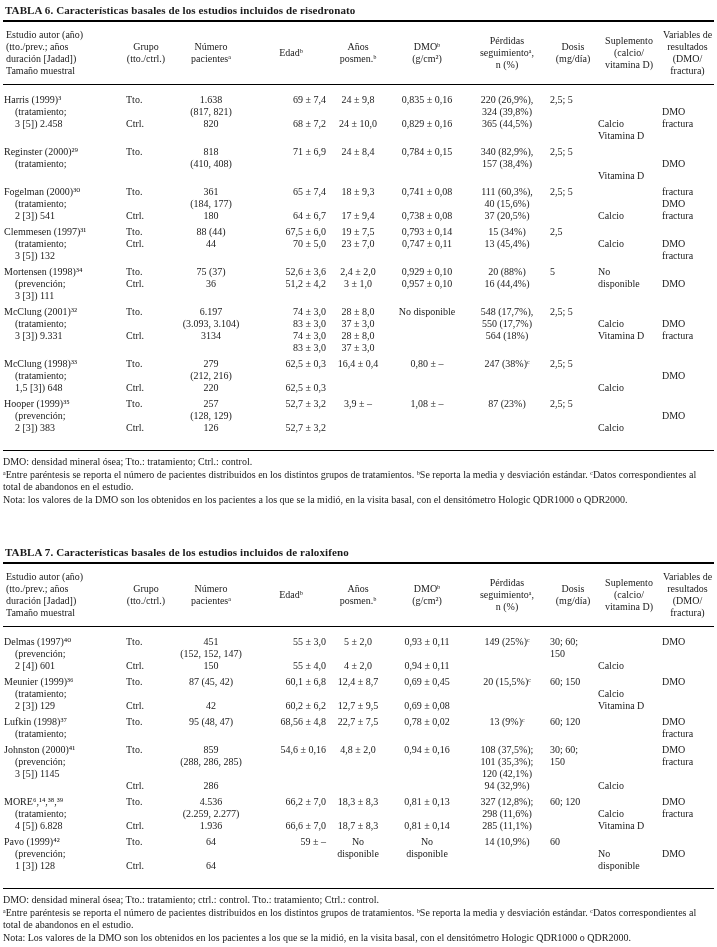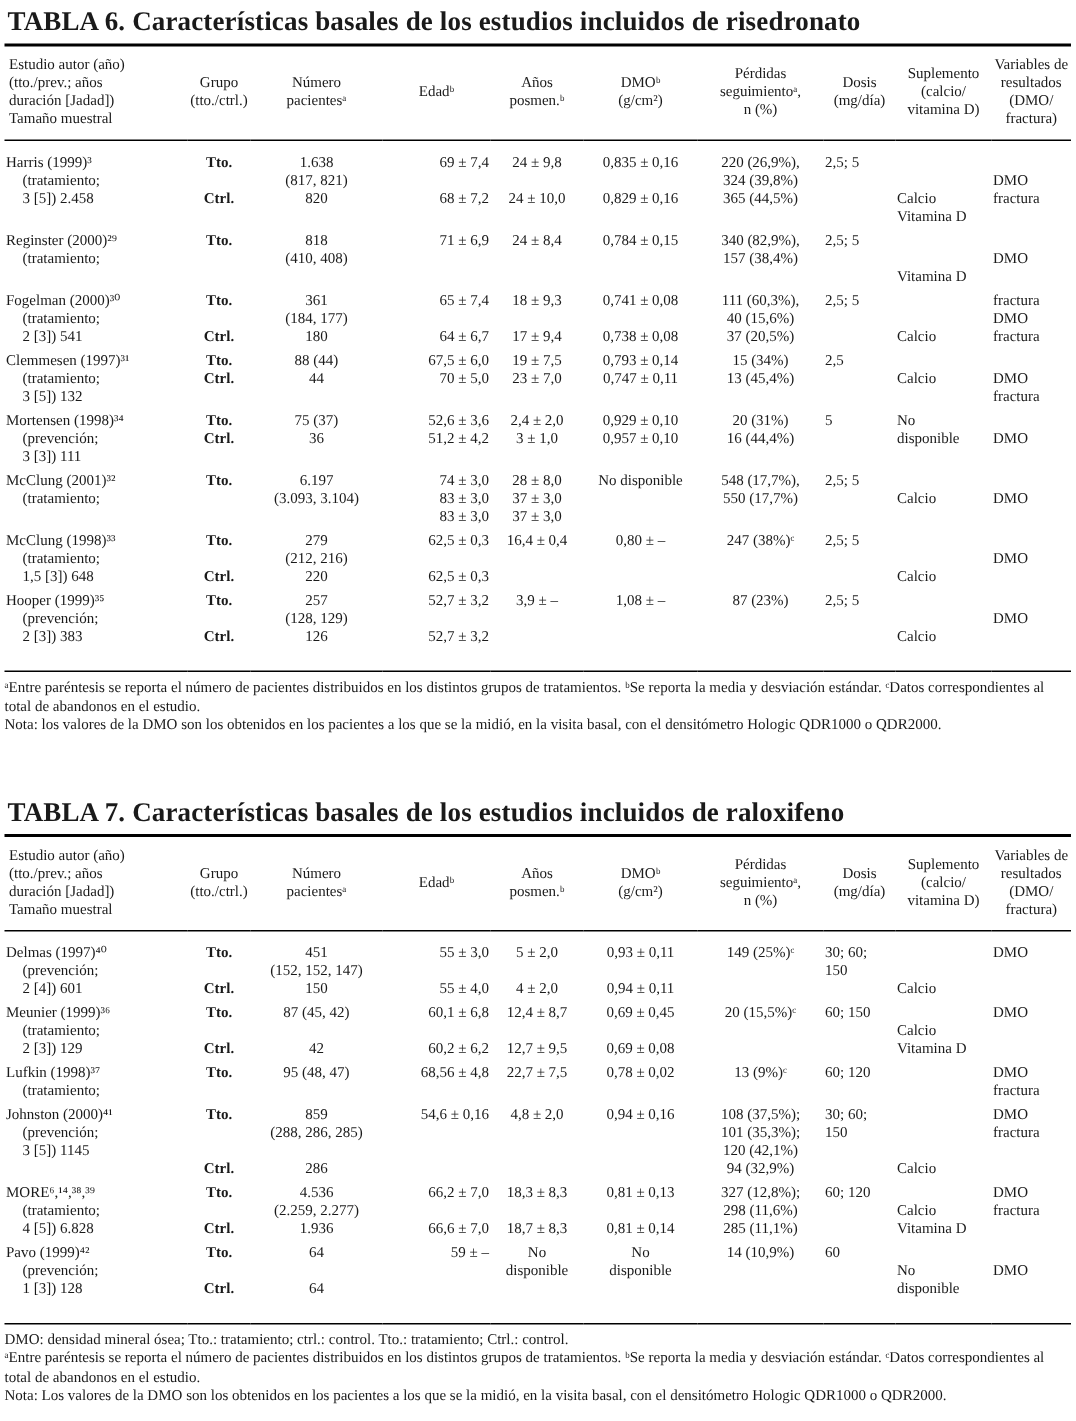--- a/index.html
+++ b/index.html
@@ -7,21 +7,21 @@
     width:717px;
     color:#1a1a1a;
     font-family:"Liberation Serif","DejaVu Serif",serif;
     -webkit-font-smoothing:antialiased;
   }
   .page{width:717px;min-height:947px;box-sizing:border-box;padding:2px 3px 0 3px;}
   .table-block{width:711px;}
   .table-block + .table-block{margin-top:38px;}
   .table-title{
     margin:0;
-    font-size:18px;
+    font-size:11px;
     font-weight:bold;
     padding:2px 0 4px 2px;
     border-bottom:2px solid #000;
     letter-spacing:0.1px;
   }
   table.data-table{
     width:100%;
     border-collapse:collapse;
     table-layout:fixed;
     border-bottom:1px solid #000;
@@ -44,21 +44,21 @@
     vertical-align:top;
     white-space:nowrap;
     overflow:visible;
   }
   tbody tr:first-child td{padding-top:9px;}
   tbody tr.block-start td{padding-top:4px;}
   tbody tr:first-child.block-start td{padding-top:9px;}
   tbody tr:last-child td{padding-bottom:16px;}
   td.col1{text-align:left;padding-left:3px;}
   td.col1.indent{padding-left:12px;}
-  td.col2{text-align:center;font-weight:bold;}
+  td.col2{}
   td.col3{text-align:center;}
   td.col4{text-align:right;}
   td.col5{text-align:center;}
   td.col6{text-align:center;}
   td.col7{text-align:center;}
   td.col8{text-align:left;padding-left:7px;}
   td.col9{text-align:left;padding-left:2px;}
   td.col10{text-align:left;padding-left:2px;}
   col.c1{width:122px;}
   col.c2{width:42px;}
@@ -283,21 +283,21 @@
             <td class="col9"></td>
             <td class="col10">fractura</td>
           </tr>
           <tr class="block-start">
             <td class="col1">Mortensen (1998)³⁴</td>
             <td class="col2">Tto.</td>
             <td class="col3">75 (37)</td>
             <td class="col4">52,6 ± 3,6</td>
             <td class="col5">2,4 ± 2,0</td>
             <td class="col6">0,929 ± 0,10</td>
-            <td class="col7">20 (31%)</td>
+            <td class="col7">20 (88%)</td>
             <td class="col8">5</td>
             <td class="col9">No</td>
             <td class="col10"></td>
           </tr>
           <tr>
             <td class="col1 indent">(prevención;</td>
             <td class="col2">Ctrl.</td>
             <td class="col3">36</td>
             <td class="col4">51,2 ± 4,2</td>
             <td class="col5">3 ± 1,0</td>
@@ -337,20 +337,32 @@
             <td class="col3">(3.093, 3.104)</td>
             <td class="col4">83 ± 3,0</td>
             <td class="col5">37 ± 3,0</td>
             <td class="col6"></td>
             <td class="col7">550 (17,7%)</td>
             <td class="col8"></td>
             <td class="col9">Calcio</td>
             <td class="col10">DMO</td>
           </tr>
           <tr>
+            <td class="col1 indent">3 [3]) 9.331</td>
+            <td class="col2">Ctrl.</td>
+            <td class="col3">3134</td>
+            <td class="col4">74 ± 3,0</td>
+            <td class="col5">28 ± 8,0</td>
+            <td class="col6"></td>
+            <td class="col7">564 (18%)</td>
+            <td class="col8"></td>
+            <td class="col9">Vitamina D</td>
+            <td class="col10">fractura</td>
+          </tr>
+          <tr>
             <td class="col1"></td>
             <td class="col2"></td>
             <td class="col3"></td>
             <td class="col4">83 ± 3,0</td>
             <td class="col5">37 ± 3,0</td>
             <td class="col6"></td>
             <td class="col7"></td>
             <td class="col8"></td>
             <td class="col9"></td>
             <td class="col10"></td>
@@ -423,20 +435,21 @@
             <td class="col5"></td>
             <td class="col6"></td>
             <td class="col7"></td>
             <td class="col8"></td>
             <td class="col9">Calcio</td>
             <td class="col10"></td>
           </tr>
         </tbody>
     </table>
     <div class="footnotes">
+        <p>DMO: densidad mineral ósea; Tto.: tratamiento; Ctrl.: control.</p>
         <p>ᵃEntre paréntesis se reporta el número de pacientes distribuidos en los distintos grupos de tratamientos. ᵇSe reporta la media y desviación estándar. ᶜDatos correspondientes al total de abandonos en el estudio.</p>
         <p>Nota: los valores de la DMO son los obtenidos en los pacientes a los que se la midió, en la visita basal, con el densitómetro Hologic QDR1000 o QDR2000.</p>
       </div>
   </section>
 
   <section class="table-block">
     <h2 class="table-title">TABLA 7. Características basales de los estudios incluidos de raloxifeno</h2>
     <table class="data-table">
       <colgroup>
         <col class="c1">

